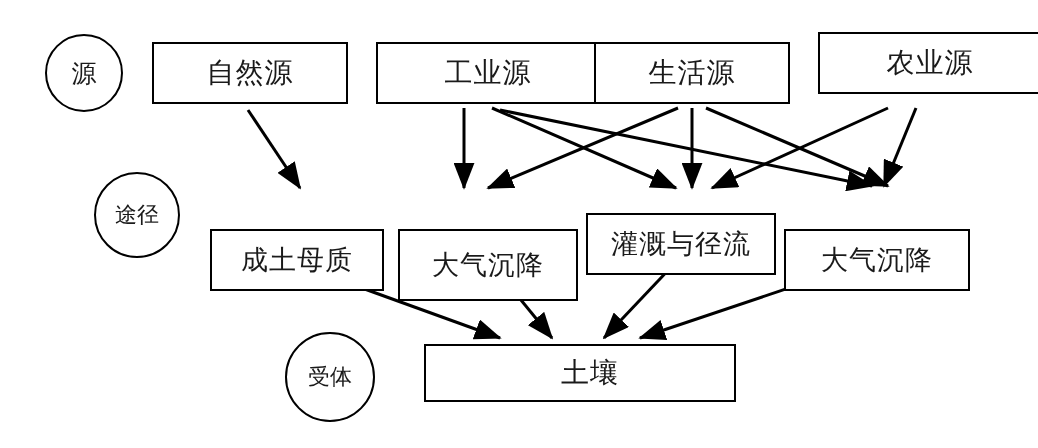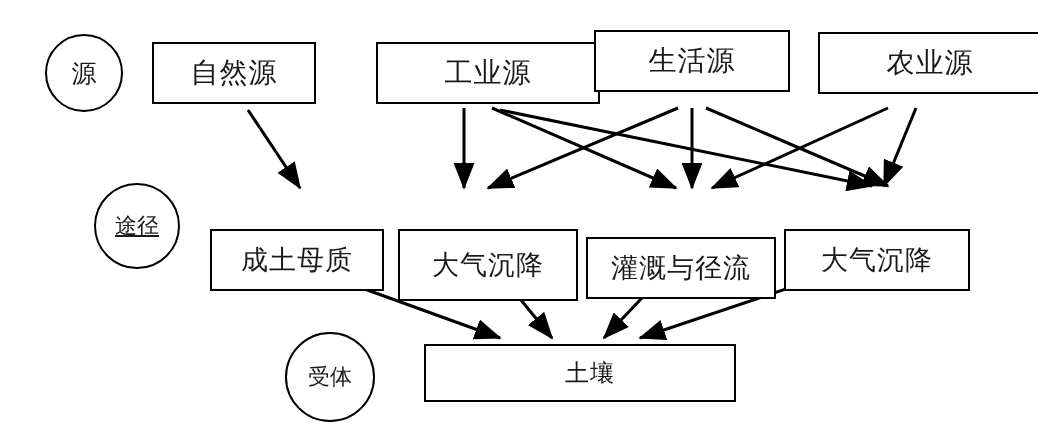--- a/index.html
+++ b/index.html
@@ -26,21 +26,21 @@
     align-items: center;
     justify-content: center;
     color: #1a1a1a;
     font-family: "DejaVu Serif", "Liberation Serif", serif;
     letter-spacing: 1px;
     white-space: nowrap;
     z-index: 5;
   }
   .node-box.src   { font-size: 28px; }
   .node-box.path  { font-size: 27px; margin-top: 36px; }
-  .node-box.recv  { font-size: 24px; padding-left: 20px; }
+  .node-box.recv  { font-size: 28px; padding-left: 20px; }
 
   .tier-circle {
     position: absolute;
     box-sizing: border-box;
     border: 2.5px solid #000000;
     border-radius: 50%;
     background: #ffffff;
     display: flex;
     align-items: center;
     justify-content: center;
@@ -85,47 +85,47 @@
         <line x1="290" y1="262" x2="500" y2="338" stroke="#000000" stroke-width="3" marker-end="url(#arrowhead)"></line>
         <line x1="490" y1="262" x2="552" y2="338" stroke="#000000" stroke-width="3" marker-end="url(#arrowhead)"></line>
         <line x1="676" y1="262" x2="604" y2="338" stroke="#000000" stroke-width="3" marker-end="url(#arrowhead)"></line>
         <line x1="866" y1="262" x2="640" y2="338" stroke="#000000" stroke-width="3" marker-end="url(#arrowhead)"></line>
       </g>
   </svg>
 
   <div class="tier-circle one" style="left: 45px; top: 34px; width: 78px; height: 78px;">
     <span>源</span>
   </div>
-  <div class="tier-circle two" style="left: 94px; top: 183px; width: 86px; height: 86px; text-decoration: underline;">
+  <div class="tier-circle two" style="left: 94px; top: 172px; width: 86px; height: 86px;">
     <span>途径</span>
   </div>
   <div class="tier-circle two" style="left: 285px; top: 332px; width: 90px; height: 90px; justify-content: center;">
     <span>受体</span>
   </div>
 
-  <div class="node-box src" style="left: 152px; top: 42px; width: 164px; height: 62px;">
+  <div class="node-box src" style="left: 152px; top: 42px; width: 196px; height: 62px;">
     <span>自然源</span>
   </div>
   <div class="node-box src" style="left: 376px; top: 42px; width: 224px; height: 62px; text-align: center;">
     <span>工业源</span>
   </div>
-  <div class="node-box src" style="left: 594px; top: 30px; width: 196px; height: 62px;">
+  <div class="node-box src" style="left: 594px; top: 42px; width: 196px; height: 62px;">
     <span>生活源</span>
   </div>
   <div class="node-box src" style="left: 818px; top: 32px; width: 224px; height: 62px;">
     <span>农业源</span>
   </div>
 
   <div class="node-box path" style="left: 210px; top: 193px; width: 174px; height: 62px;">
     <span>成土母质</span>
   </div>
   <div class="node-box path" style="left: 398px; top: 193px; width: 180px; height: 72px;">
     <span>大气沉降</span>
   </div>
-  <div class="node-box path" style="left: 586px; top: 201px; width: 190px; height: 62px;">
+  <div class="node-box path" style="left: 586px; top: 177px; width: 190px; height: 62px;">
     <span>灌溉与径流</span>
   </div>
   <div class="node-box path" style="left: 784px; top: 193px; width: 186px; height: 62px;">
     <span>大气沉降</span>
   </div>
 
   <div class="node-box recv" style="left: 424px; top: 344px; width: 312px; height: 58px;">
     <span>土壤</span>
   </div>
 

